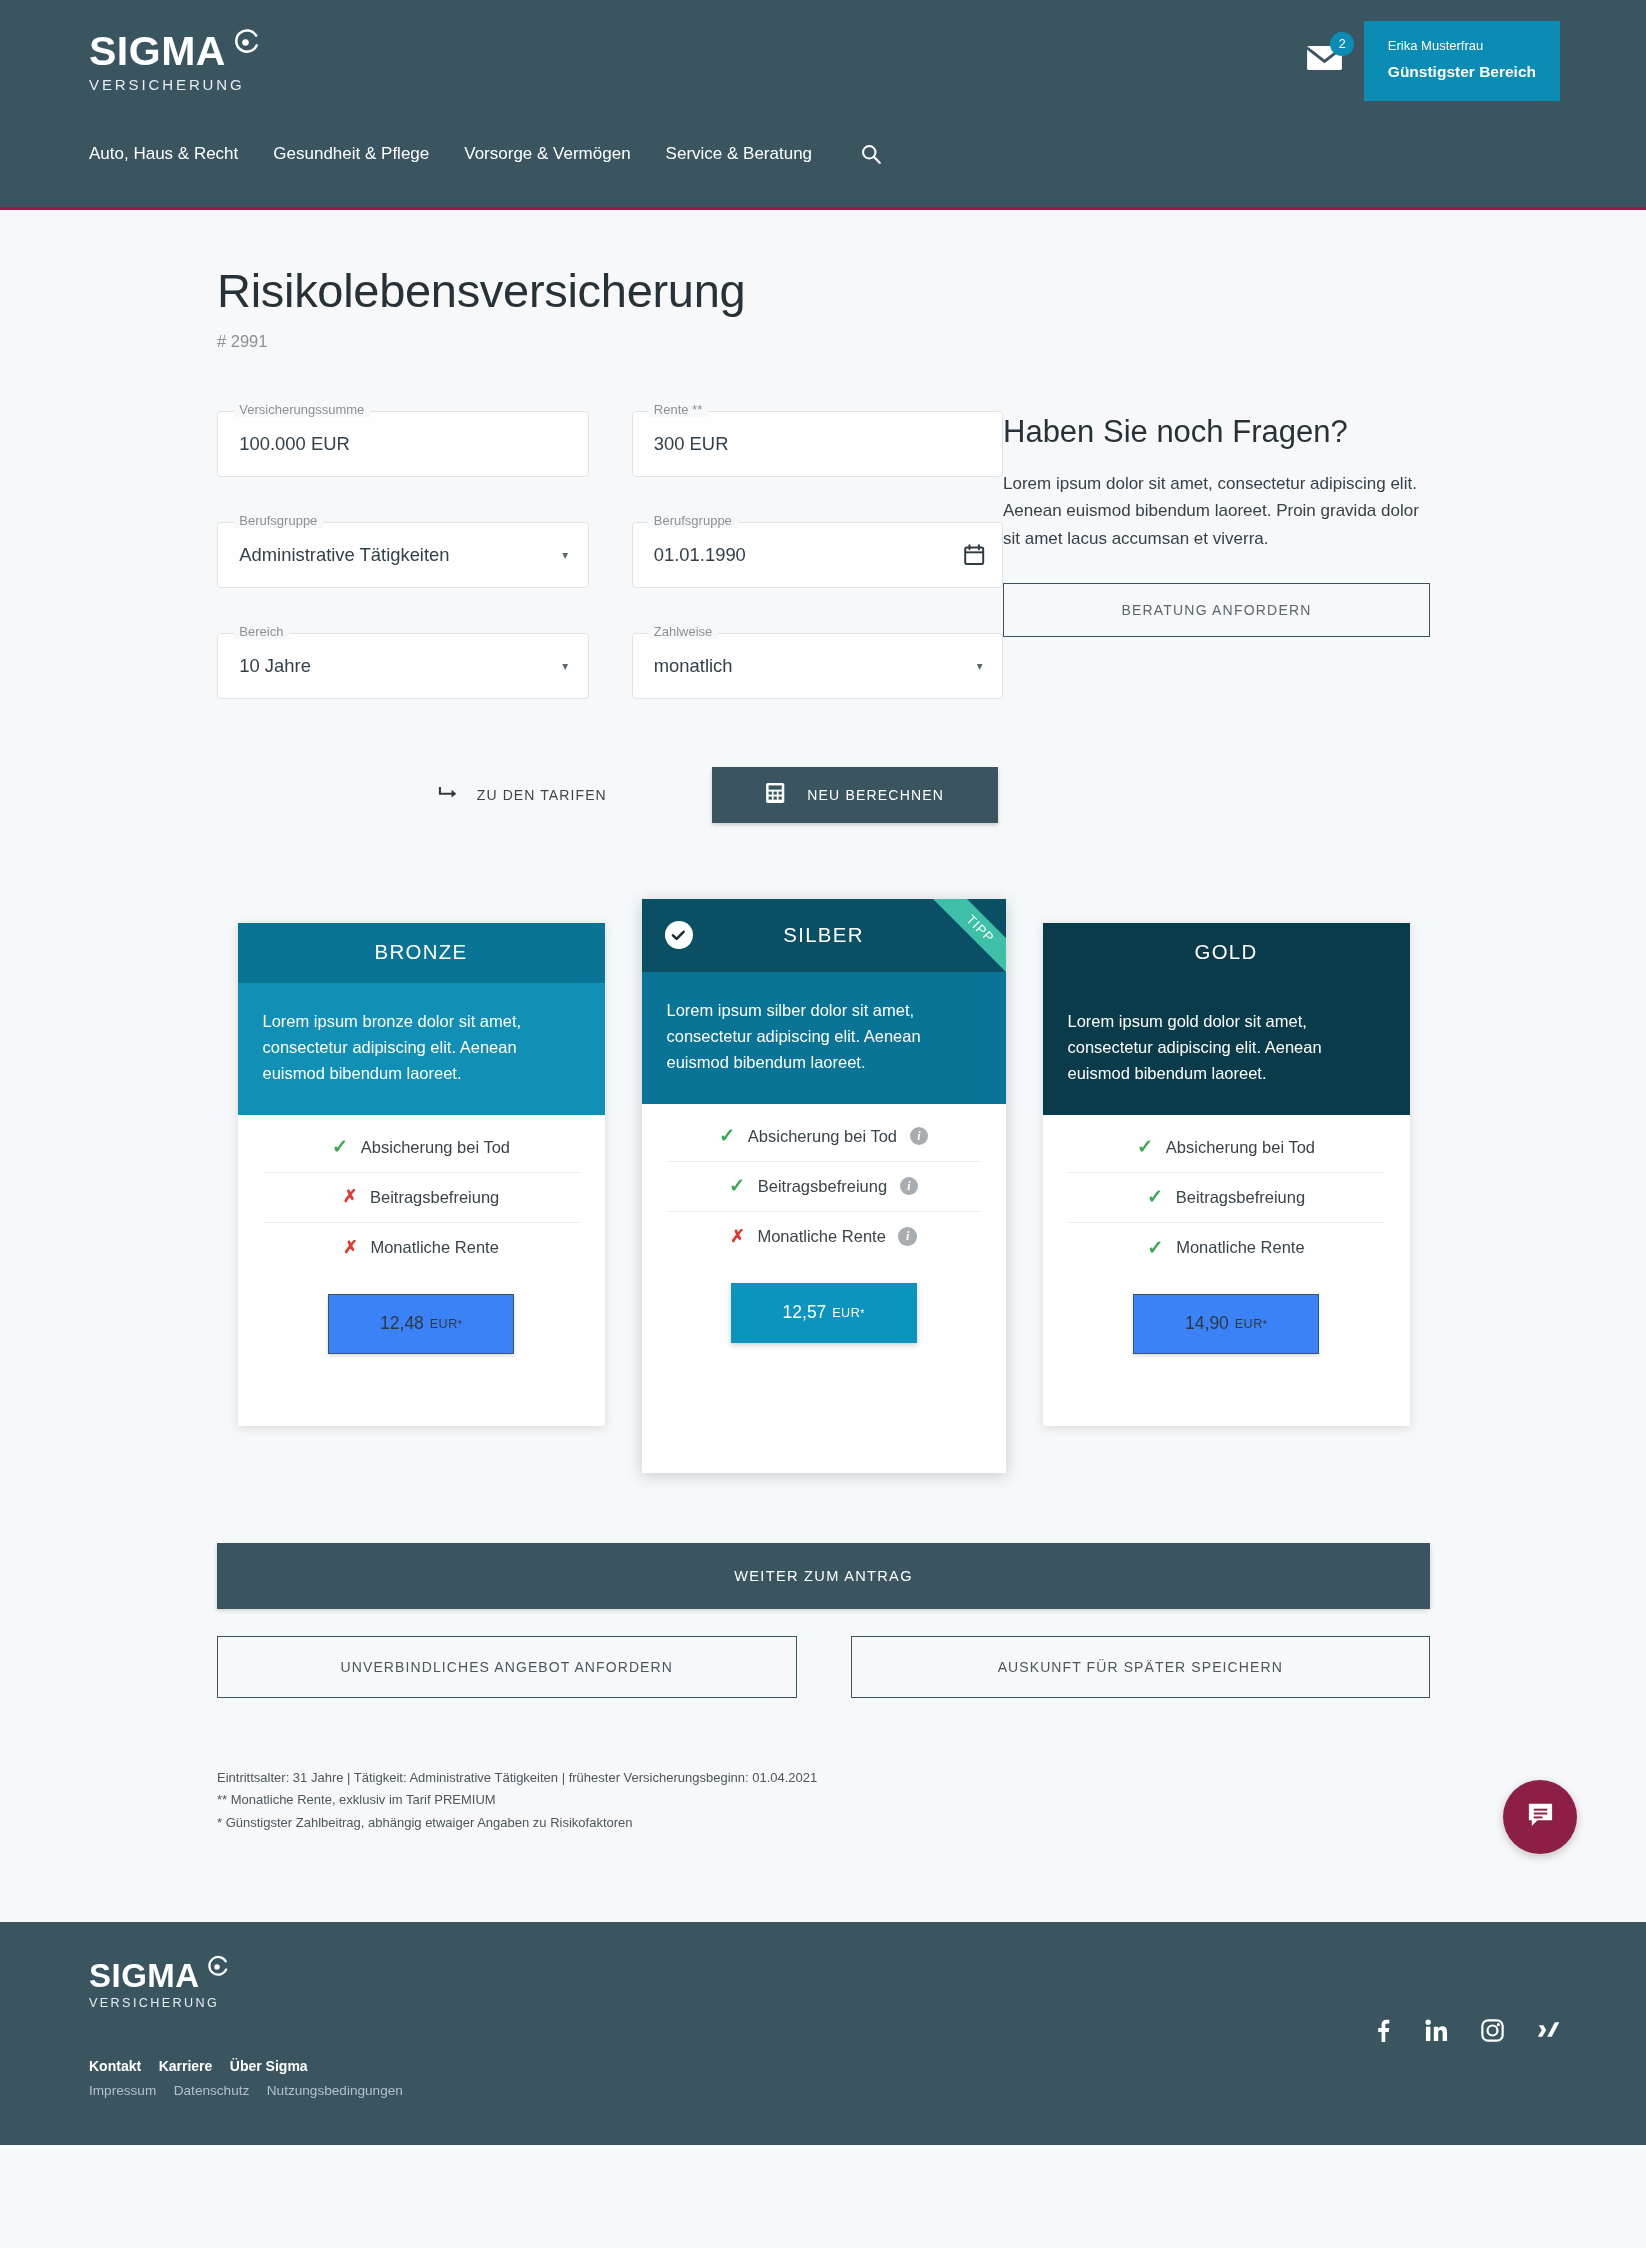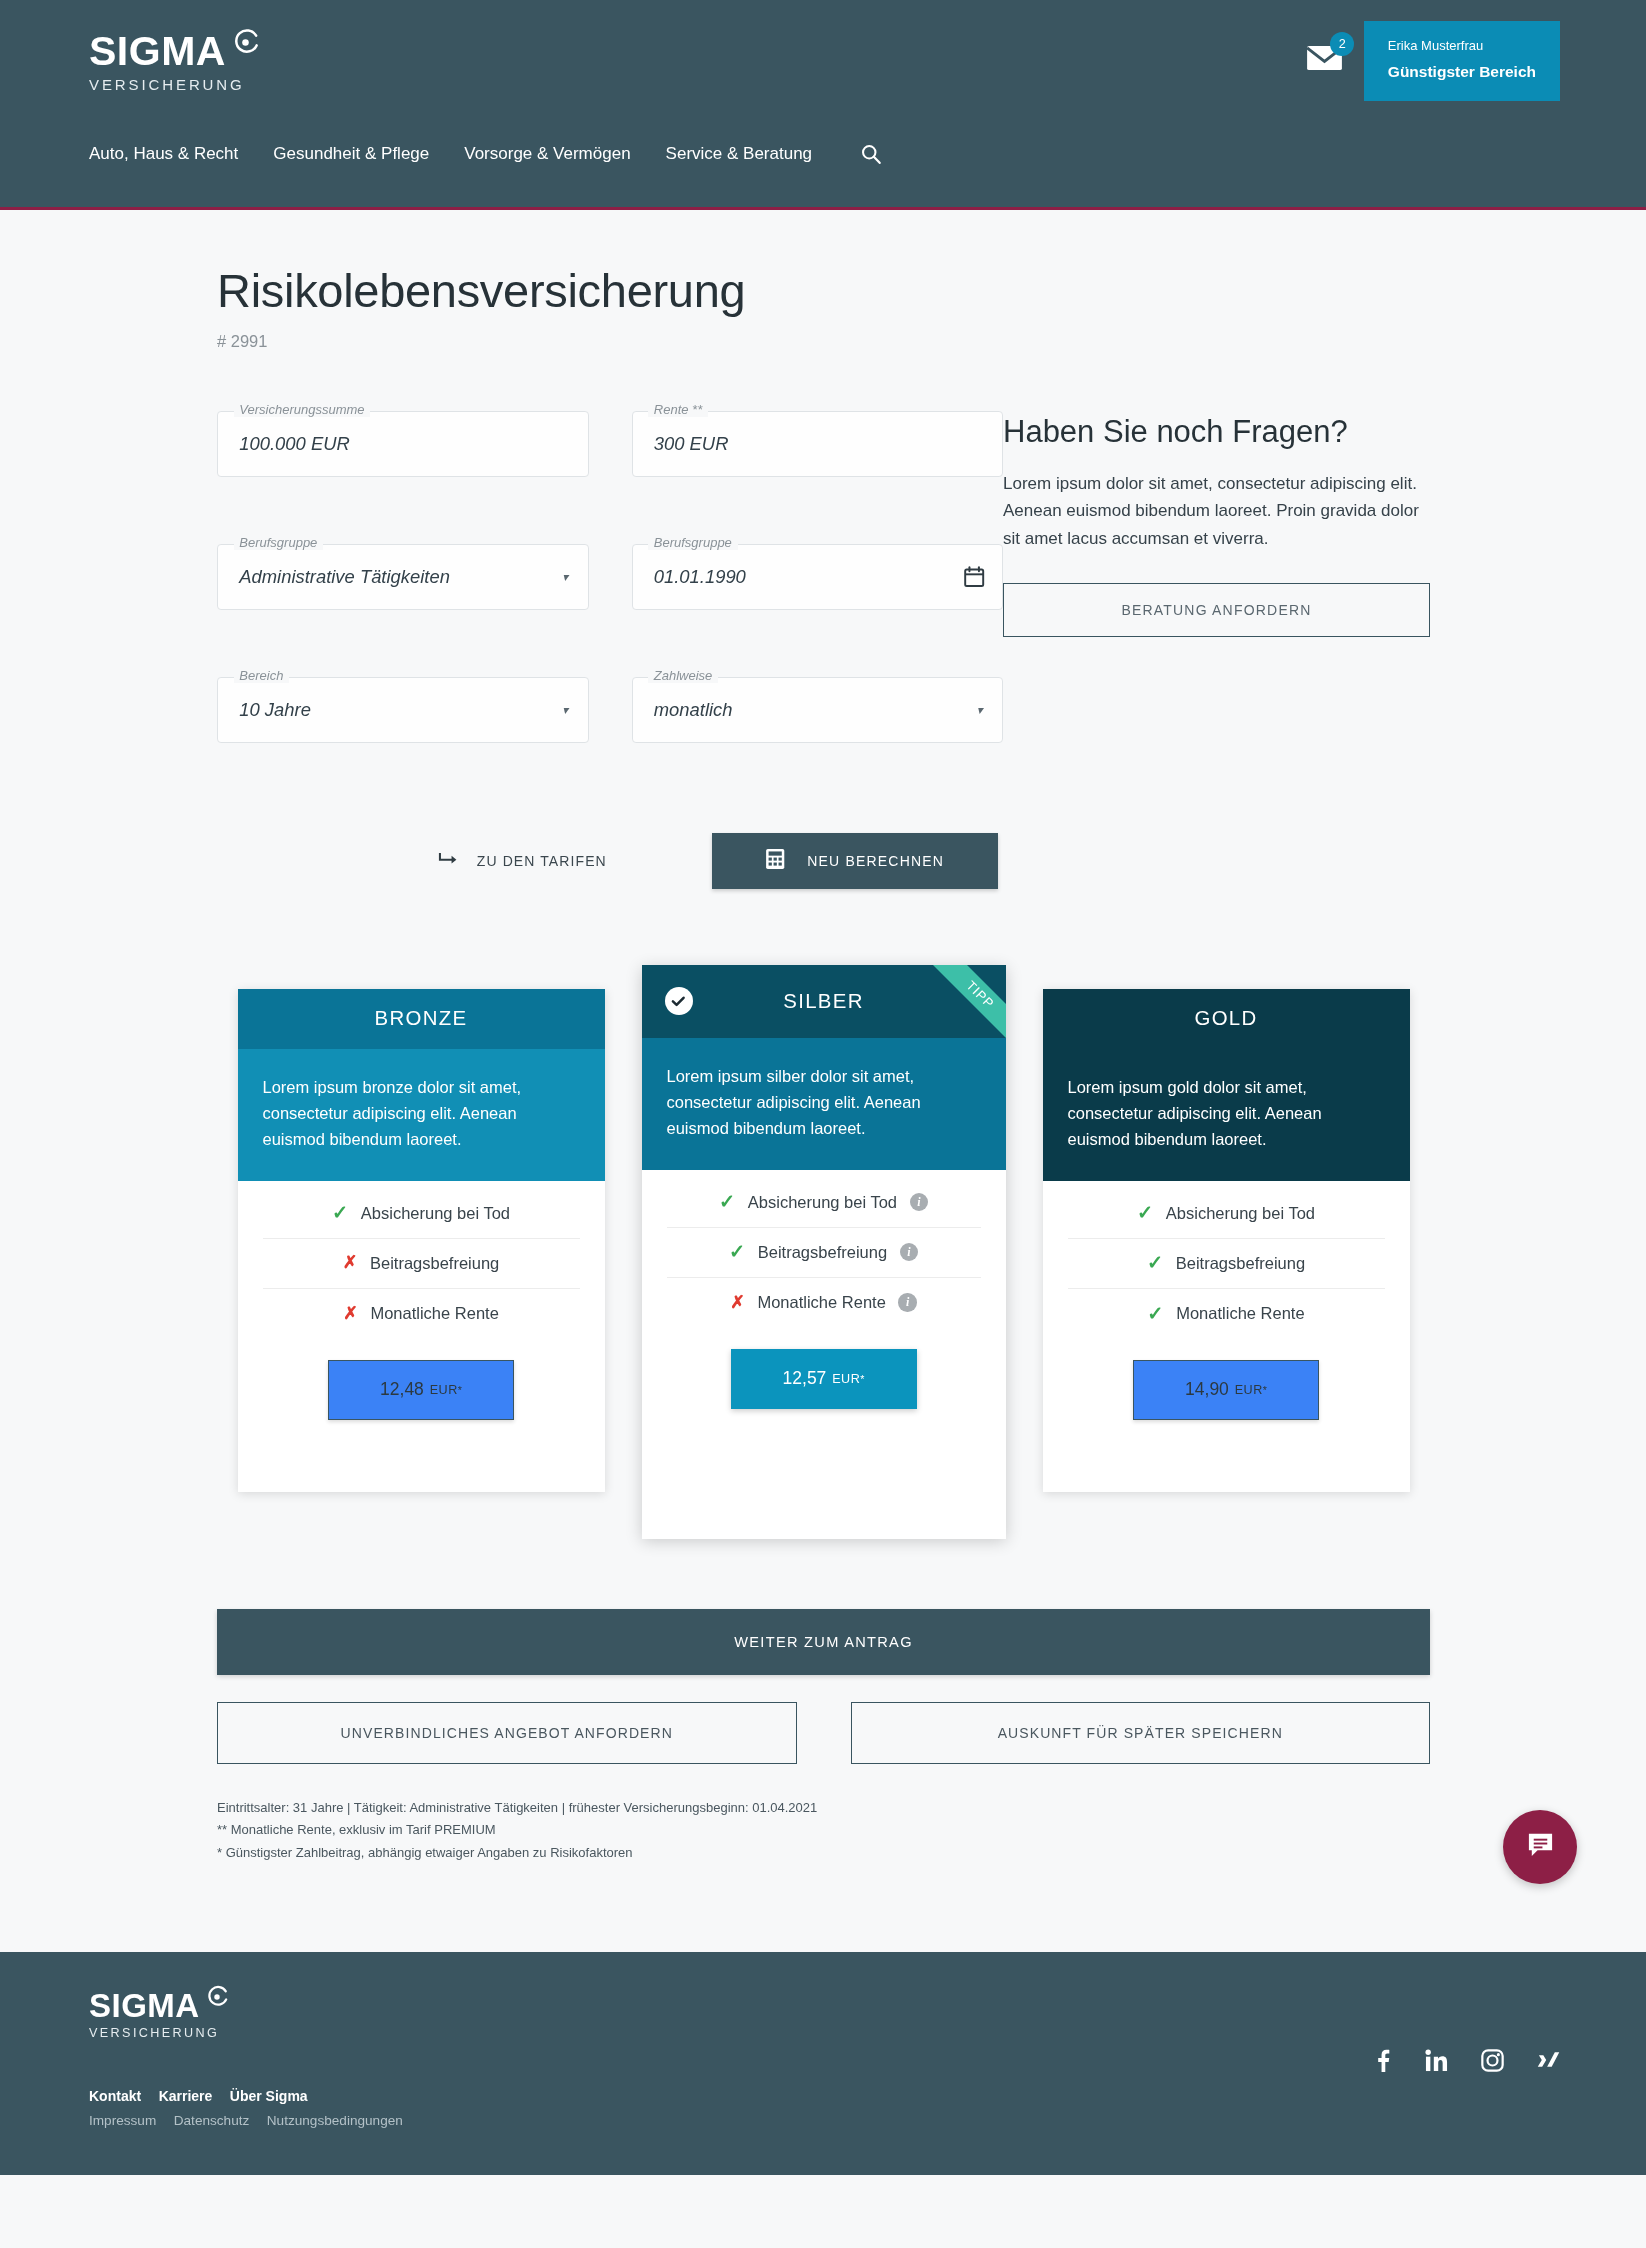--- a/index.html
+++ b/index.html
@@ -69,21 +69,21 @@
 
   .page-title {
     font-size: 47px; font-weight: 400; color: #273238;
     padding-top: 53px; letter-spacing: -0.3px;
   }
   .page-ref { font-size: 16.5px; color: #8a9298; margin-top: 13.6px; }
 
   
   .calc-area { display: flex; margin-top: 60px; }
   .form-col { width: 786px; }
-  .form-row { display: flex; gap: 43px; margin-bottom: 67px; font-style: italic; }
+  .form-row { display: flex; gap: 43px; margin-bottom: 45px; }
   .field {
     position: relative; width: 373px; height: 66px;
     background: #fefefe; border: 1px solid #dfe3e6; border-radius: 3.9px;
     display: flex; align-items: center; padding: 0 21.3px;
   }
   .field-label {
     position: absolute; top: -9.7px; left: 15.5px;
     background: #f7f8f9; padding: 0 5.8px;
     font-size: 13px; color: #8a9298;
   }
@@ -201,21 +201,21 @@
     font-size: 14.6px; letter-spacing: 1.3px; cursor: pointer;
     box-shadow: 0 1.9px 4.9px rgba(0,0,0,.18);
   }
   .cta-row { display: flex; gap: 54px; margin-top: 27px; }
   .cta-sec {
     flex: 1; height: 62px; border: 1.9px solid #3a5560; background: #f7f8f9;
     color: #4a575f; display: flex; align-items: center; justify-content: center;
     font-size: 14px; letter-spacing: 1.1px; cursor: pointer;
   }
 
-  .footnotes { margin-top: 33px; font-size: 13px; color: #4a575f; line-height: 1.75; }
+  .footnotes { margin-top: 69px; font-size: 13px; color: #4a575f; line-height: 1.75; }
 
   
   .chat-fab {
     position: absolute; right: 70px; bottom: 68px;
     width: 74px; height: 74px; border-radius: 50%; background: #8d1f46;
     display: flex; align-items: center; justify-content: center;
     box-shadow: 0 2.9px 9.7px rgba(0,0,0,.22); cursor: pointer;
   }
 
   

